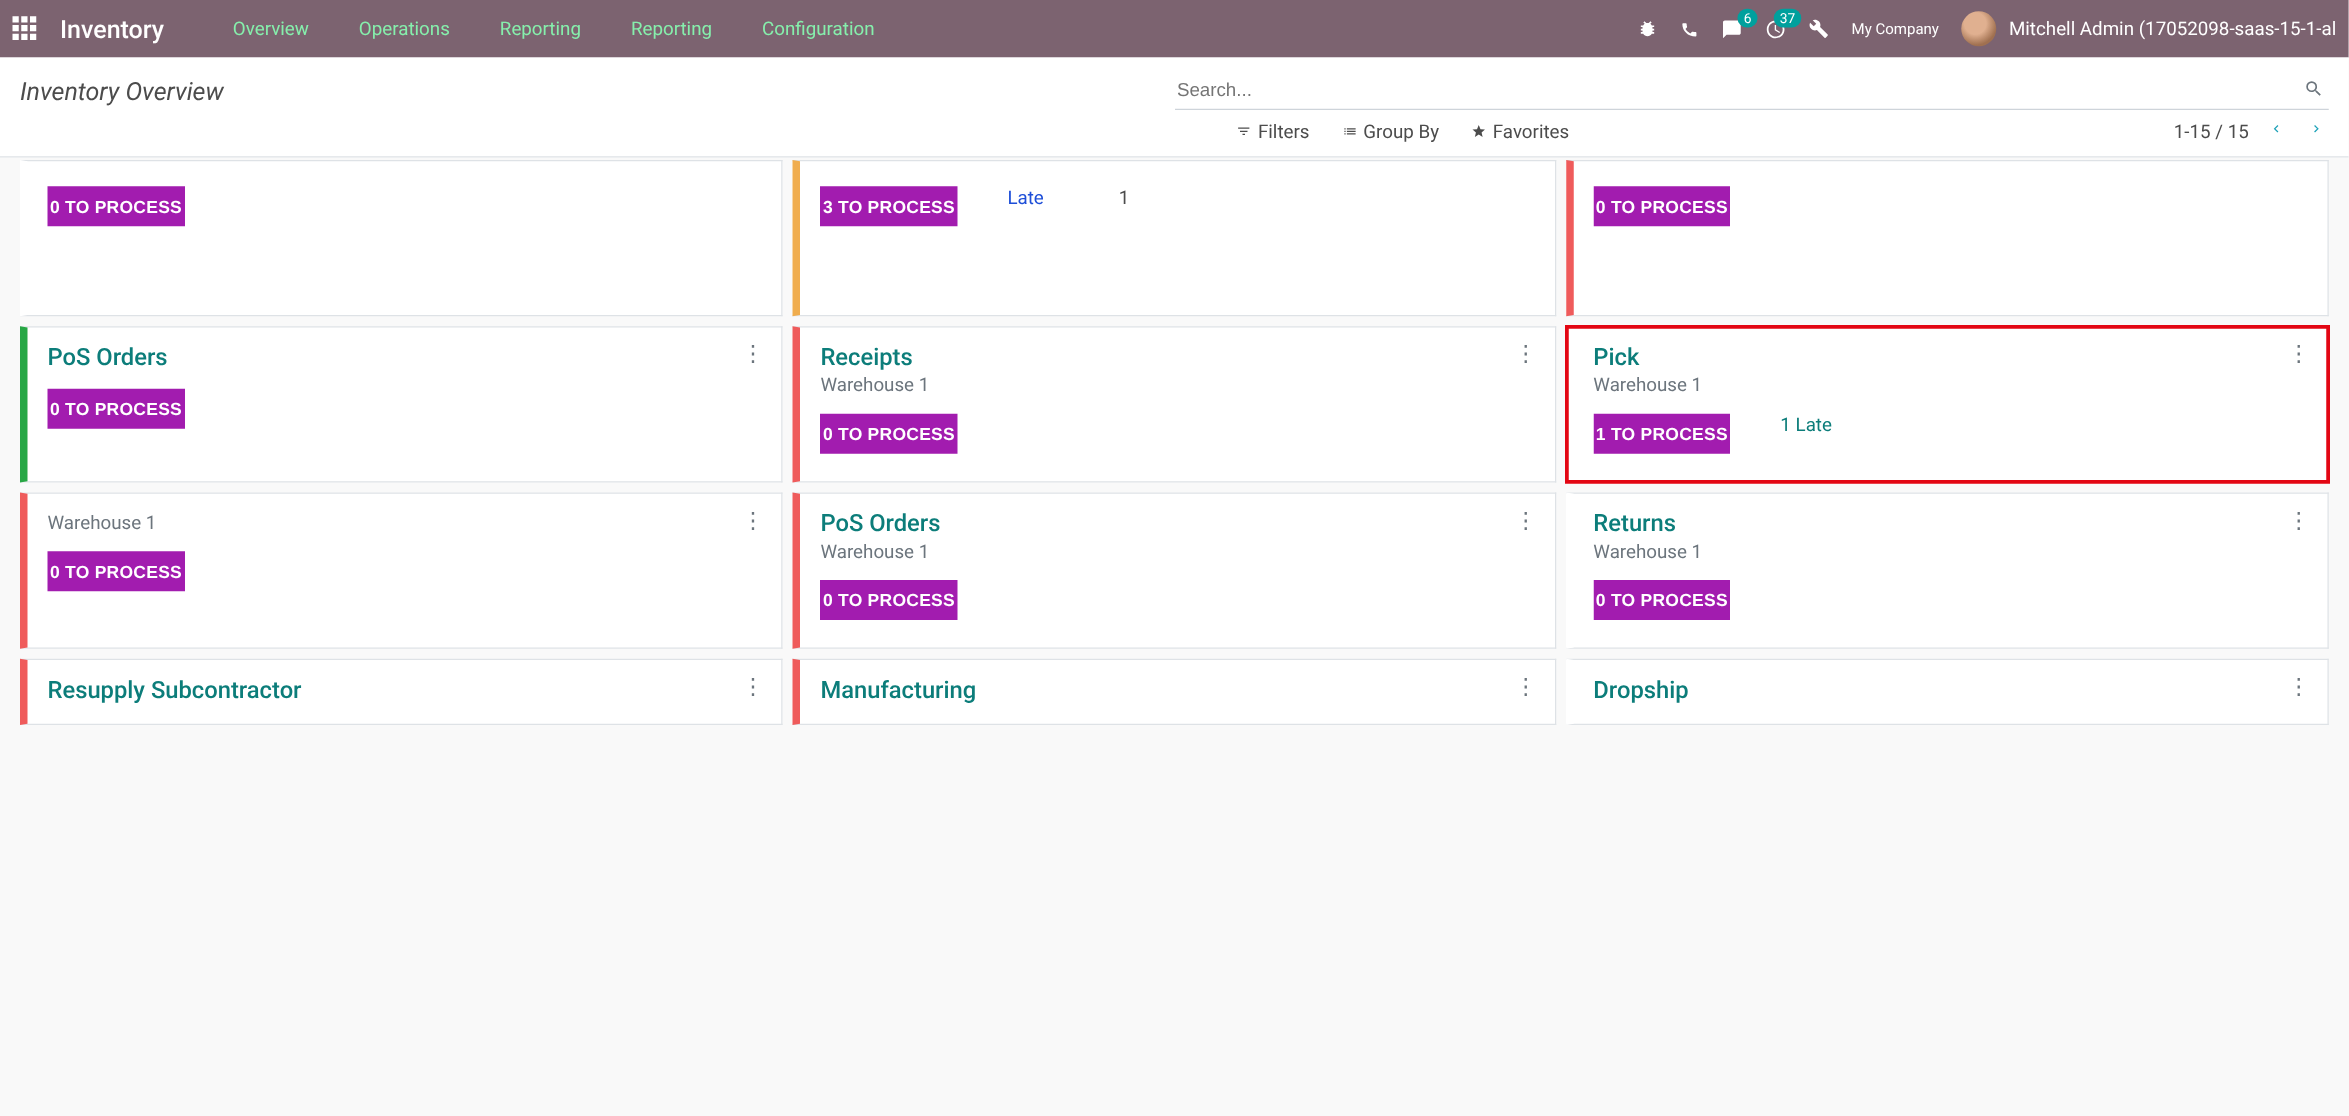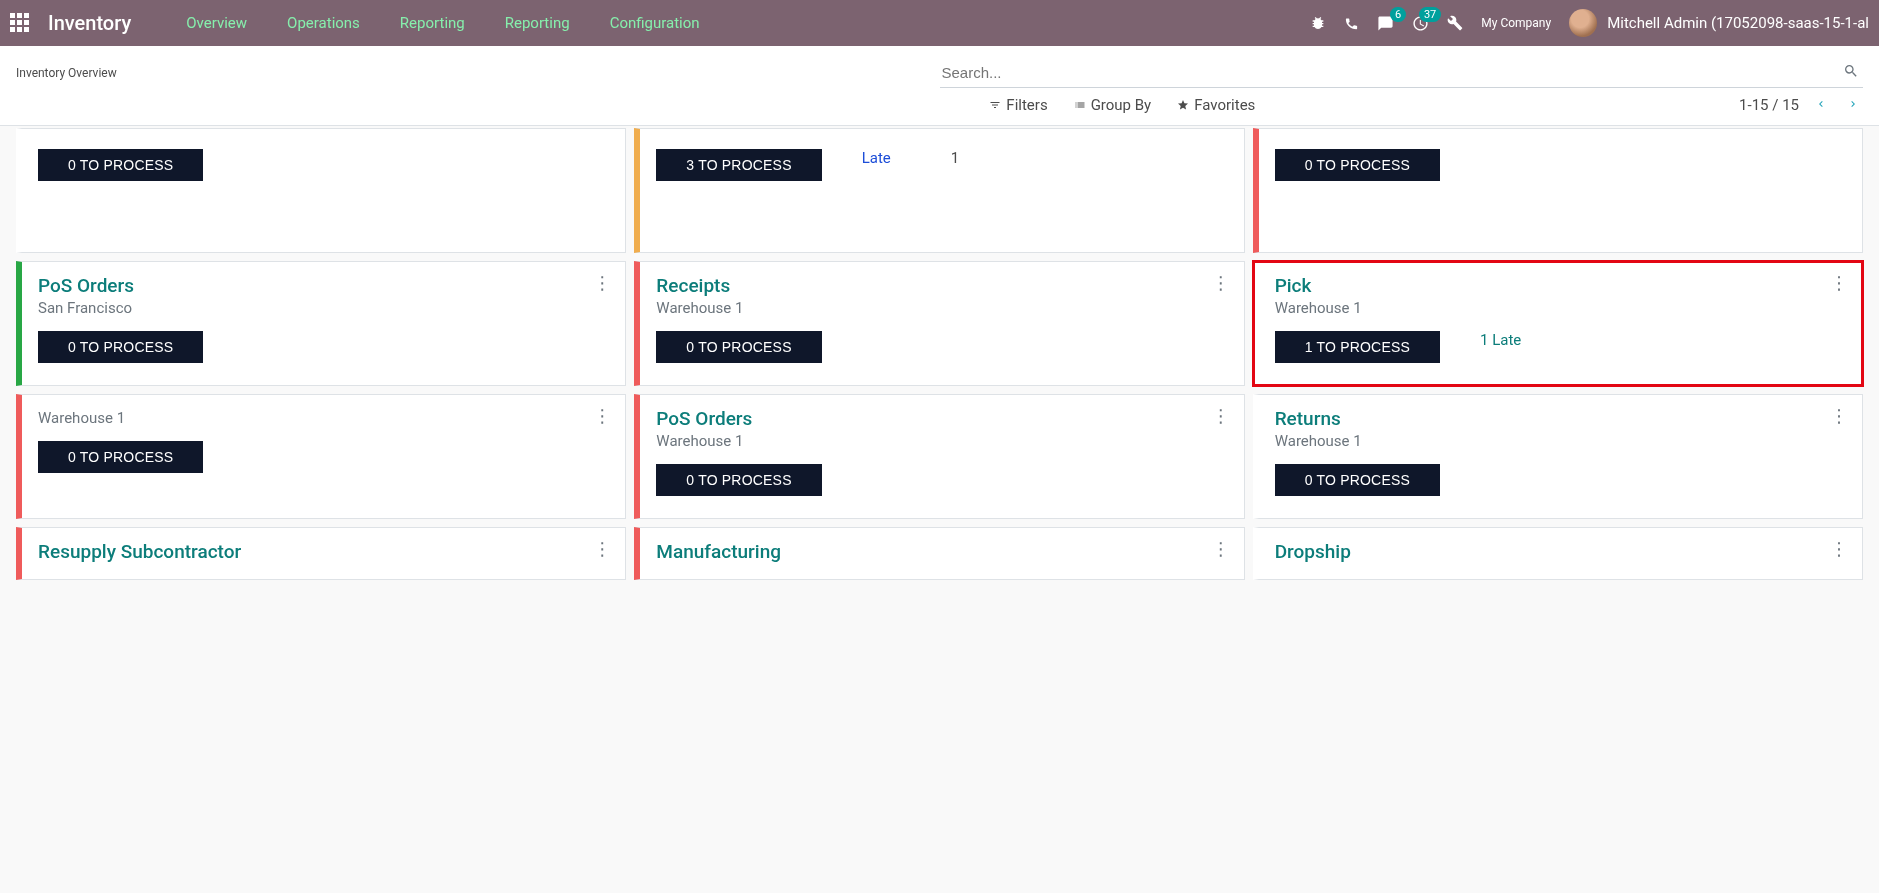--- a/index.html
+++ b/index.html
@@ -32,21 +32,21 @@
   }
   .company-name { font-size: 12px; }
   .user-block { display: flex; align-items: center; gap: 10px; font-size: 15px; }
   .avatar { width: 28px; height: 28px; border-radius: 50%; background: radial-gradient(circle at 40% 35%, #e0b090 35%, #a07050 70%); }
   
   .control-panel {
     background: #fff; border-bottom: 1px solid #dee2e6;
     padding: 12px 16px 0 16px;
   }
   .cp-top { display: flex; align-items: center; }
-  .breadcrumb { font-size: 12px; color: #4c4c4c; }
+  .breadcrumb { font-size: 20px; color: #4c4c4c; font-style: italic; }
   .search-wrap { margin-left: auto; width: 50%; display:flex; align-items:center; border-bottom:1px solid #ced4da; }
   .search-input {
     flex:1; border: none; outline: none; font-size: 15px; padding: 6px 2px;
     background: transparent;
   }
   .search-btn { border:none; background:none; cursor:pointer; padding:4px;}
   .filter-btn { display: flex; align-items: center; gap: 5px; cursor: pointer; color:#4c4c4c; font-size:15px;}
   .filter-btn svg { width: 12px; height: 12px; fill: #4c4c4c; }
   .pager { display:flex; align-items:center; gap: 12px; font-size: 15px;}
   .pager-arrow { color: #1fa2b8; cursor:pointer; font-size: 18px; padding: 0 4px;}
@@ -68,22 +68,22 @@
   .kanban-card.partial-top { min-height: 125px; padding-top: 6px;}
   .kanban-card.partial-bottom { min-height: 42px; }
   .kcolor-green { border-left-color: #28a745; }
   .kcolor-red { border-left-color: #ef5b5b; }
   .kcolor-orange { border-left-color: #f0ad4e; }
   .kcolor-none { border-left-color: #fff; }
   .card-title { font-size: 19px; color: #0c7d7a; font-weight: 500; }
   .card-subtitle { font-size: 15px; color: #6c757d; margin-top: 2px; }
   .card-body { margin-top: 14px; display:flex; align-items:flex-start; gap: 40px;}
   .process-btn {
-    background: #0f172a; color: #fff; border: none;
-    padding: 8px 30px; font-size: 14px; font-weight: 400; cursor: pointer;
+    background: #a21caf; color: #fff; border: none;
+    padding: 8px 2px; font-size: 14px; font-weight: 700; cursor: pointer;
     letter-spacing: 0.2px;
   }
   .card-menu {
     position: absolute; top: 10px; right: 14px; cursor: pointer;
     color: #6c757d; font-size: 18px;
   }
   .late-info { display:flex; gap: 60px; align-items:center; font-size:15px;}
   .late-link { color: #1d4ed8; cursor:pointer; }
   .late-count { color: #4c4c4c; }
   .late-combined { color:#0c7d7a; font-size:15px; cursor:pointer;}
@@ -219,21 +219,20 @@
   </div>
   <div class="kanban-card kcolor-red partial-top">
     <div class="card-body">
       <button class="process-btn">0 TO PROCESS</button>
     </div>
   </div>
 
   <div class="kanban-card kcolor-green">
     <div class="card-menu">⋮</div>
     <div class="card-title">PoS Orders</div>
-    <div class="card-subtitle">San Francisco</div>
     <div class="card-body">
       <button class="process-btn">0 TO PROCESS</button>
     </div>
   </div>
   <div class="kanban-card kcolor-red">
     <div class="card-menu">⋮</div>
     <div class="card-title">Receipts</div>
     <div class="card-subtitle">Warehouse 1</div>
     <div class="card-body">
       <button class="process-btn">0 TO PROCESS</button>

